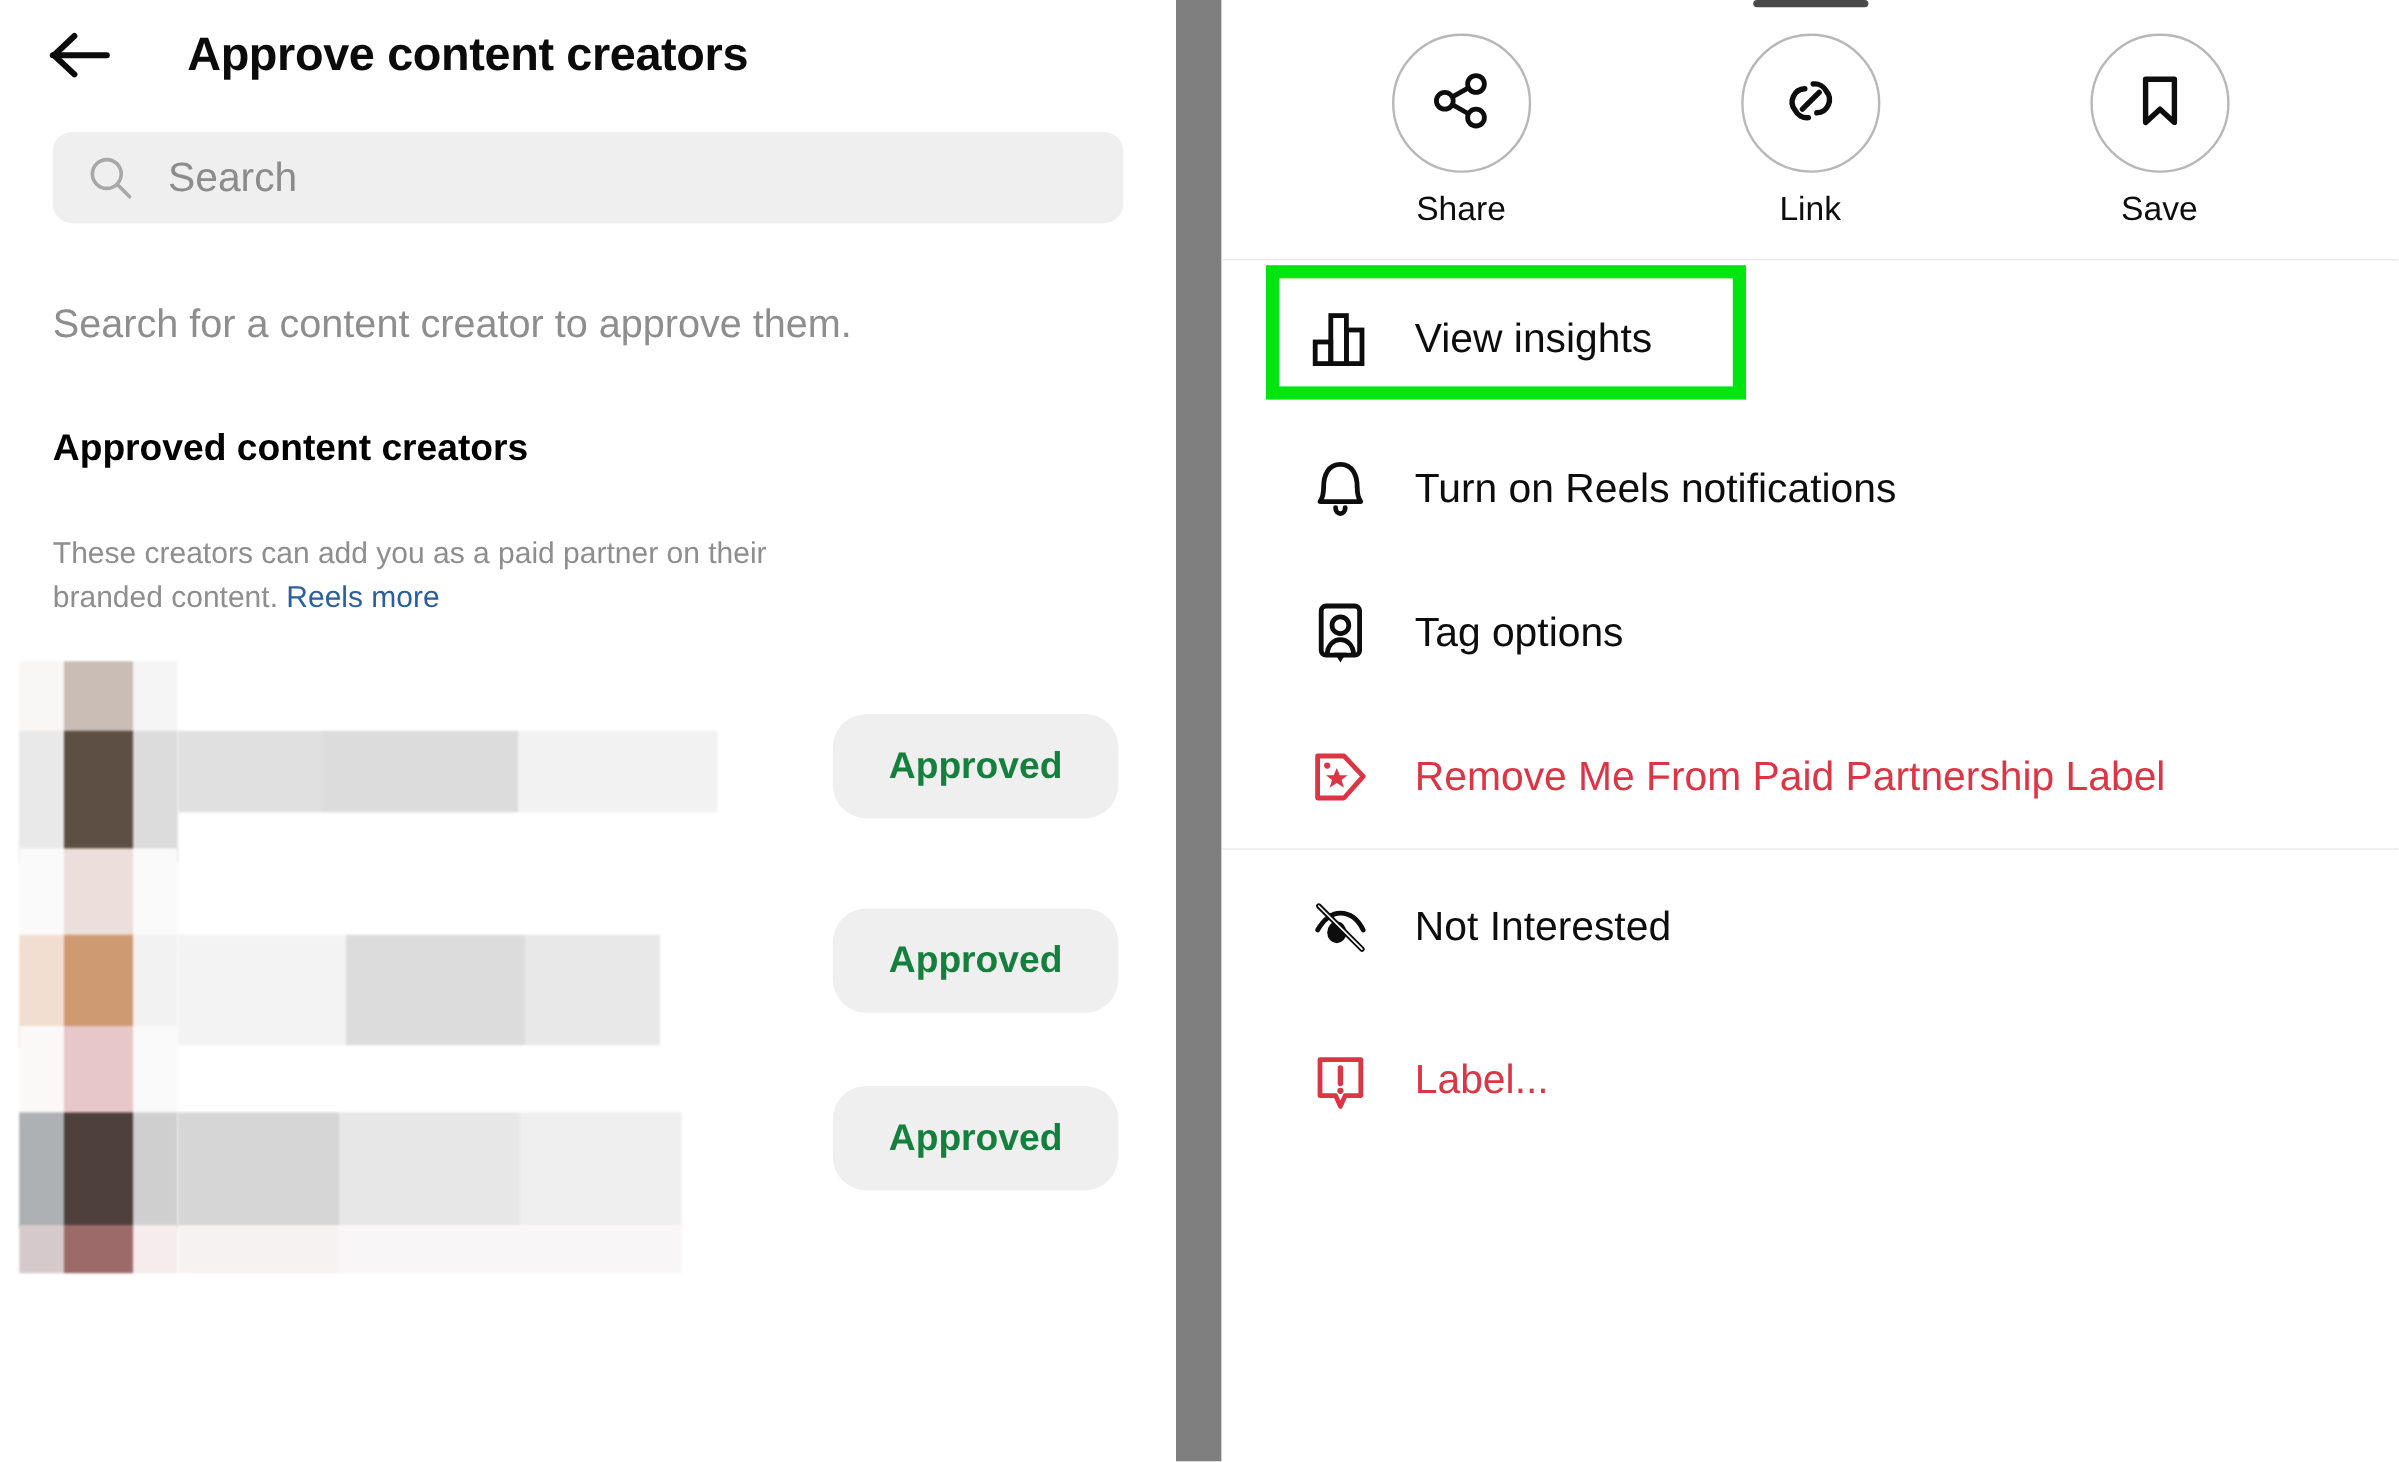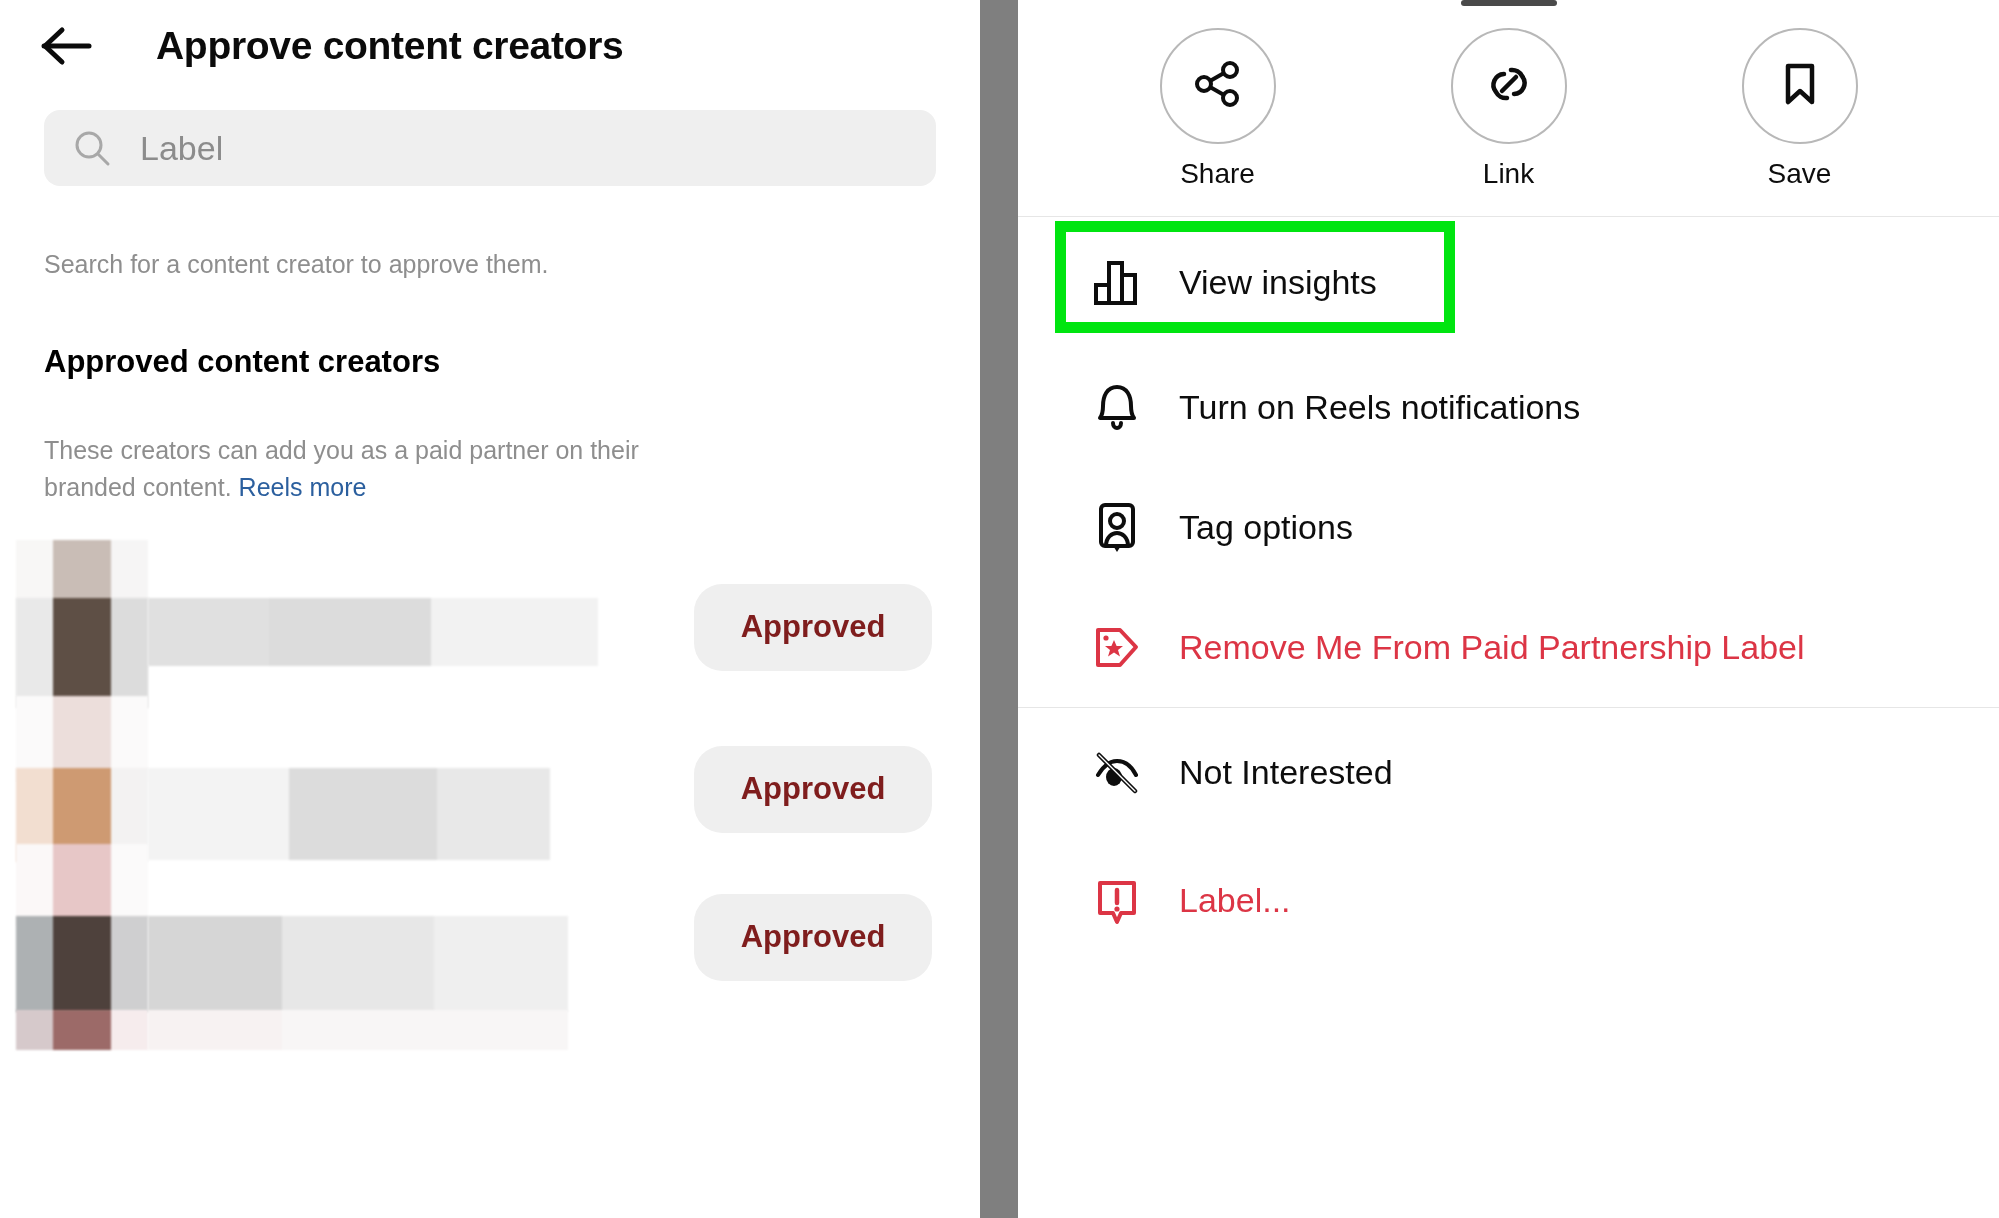--- a/index.html
+++ b/index.html
@@ -65,21 +65,21 @@
   }
   .search-icon { flex: none; display:flex; align-items:center; }
   .search-text {
     margin-left: 28px;
     font-size: 34px;
     color: #8c8c8c;
   }
 
   .helper-text {
     margin: 62px 44px 0 44px;
-    font-size: 25px;
+    font-size: 33px;
     color: #8e8e8e;
     line-height: 1.35;
   }
   .section-title {
     margin: 62px 44px 0 44px;
     font-size: 31px;
     font-weight: bold;
     color: #000000;
   }
   .section-desc {
@@ -120,21 +120,21 @@
     left: 694px;
     width: 238px;
     height: 87px;
     background: #efefef;
     border-radius: 28px;
     display: flex;
     align-items: center;
     justify-content: center;
     font-size: 31px;
     font-weight: bold;
-    color: #7f1d1d;
+    color: #15803d;
     border: none;
   }
 
   
   .panel-divider {
     width: 38px;
     height: 1218px;
     background: #7f7f7f;
     flex: none;
   }
@@ -254,21 +254,21 @@
     </div>
 
     <div class="search-wrap">
       <div class="search-box">
         <span class="search-icon">
           <svg width="40" height="40" viewBox="0 0 40 40">
             <circle cx="17" cy="17" r="12" fill="none" stroke="#a8a8a8" stroke-width="3"></circle>
             <line x1="26" y1="26" x2="36" y2="36" stroke="#a8a8a8" stroke-width="3" stroke-linecap="round"></line>
           </svg>
         </span>
-        <span class="search-text">Label</span>
+        <span class="search-text">Search</span>
       </div>
     </div>
 
     <div class="helper-text">Search for a content creator to approve them.</div>
 
     <div class="section-title">Approved content creators</div>
 
     <div class="section-desc"><span>These creators can add you as a paid partner on their branded content. </span><a class="learn-more" href="#">Reels more</a></div>
 
     <div class="creator-list">

